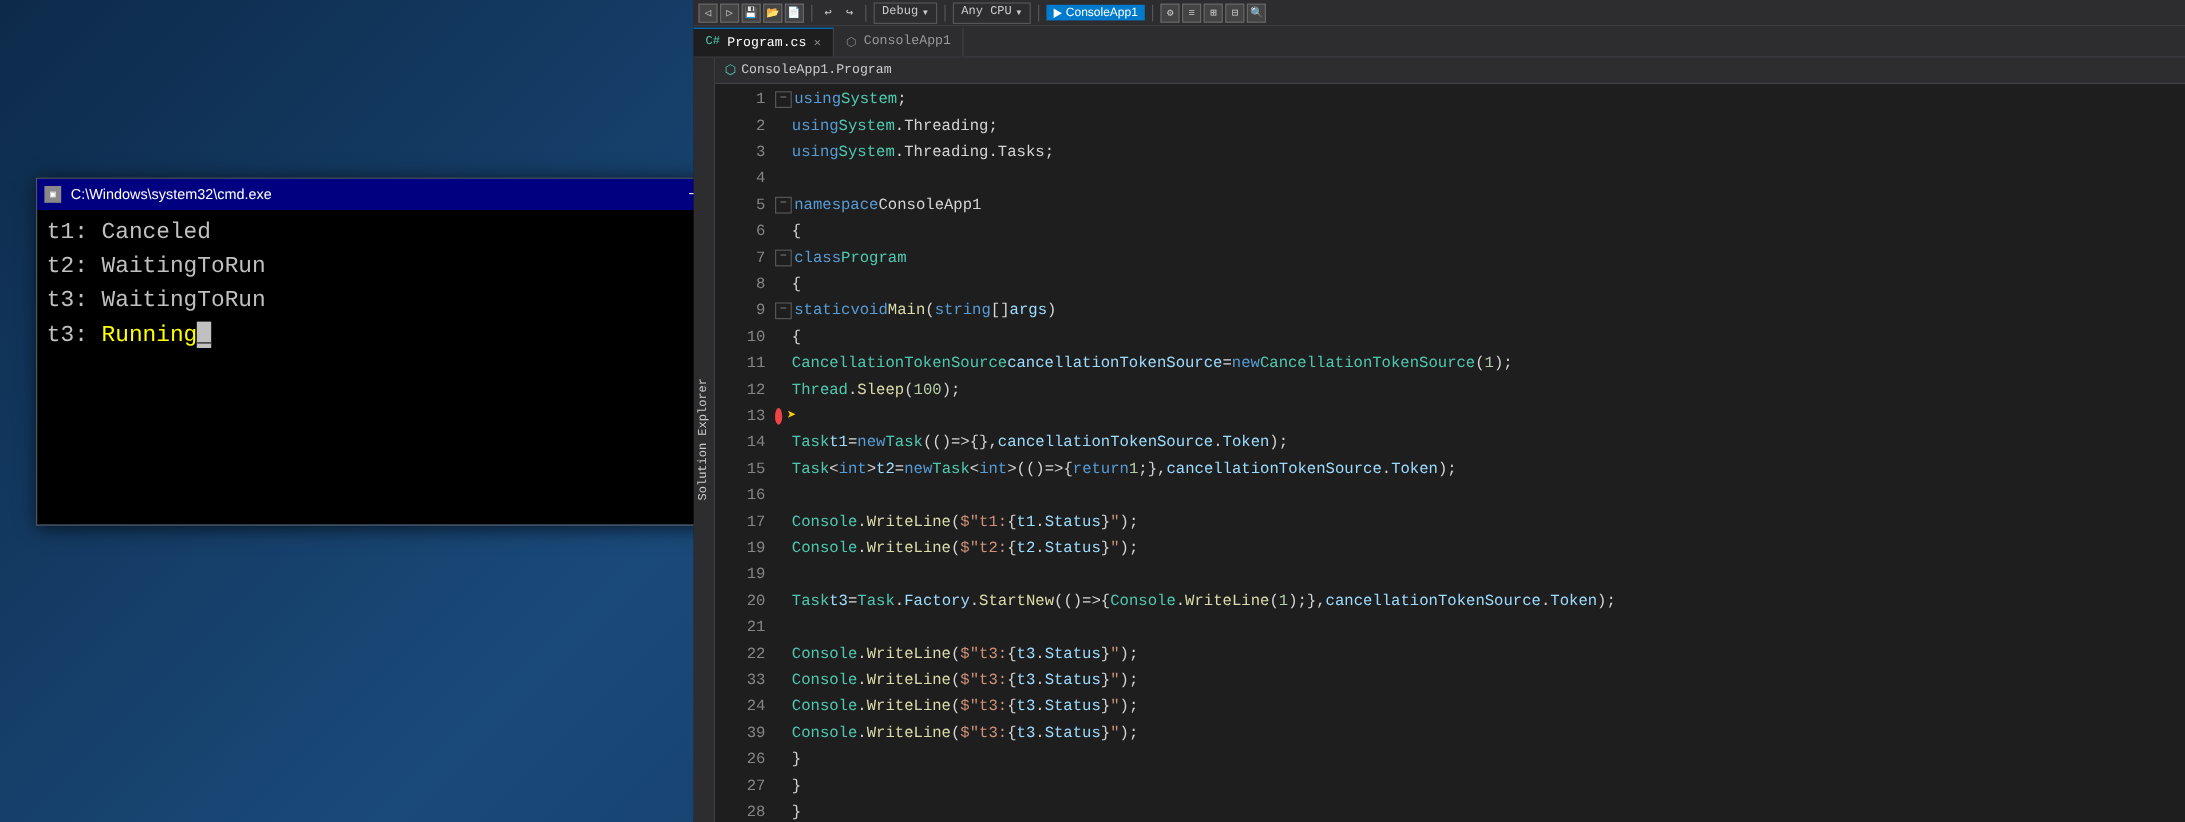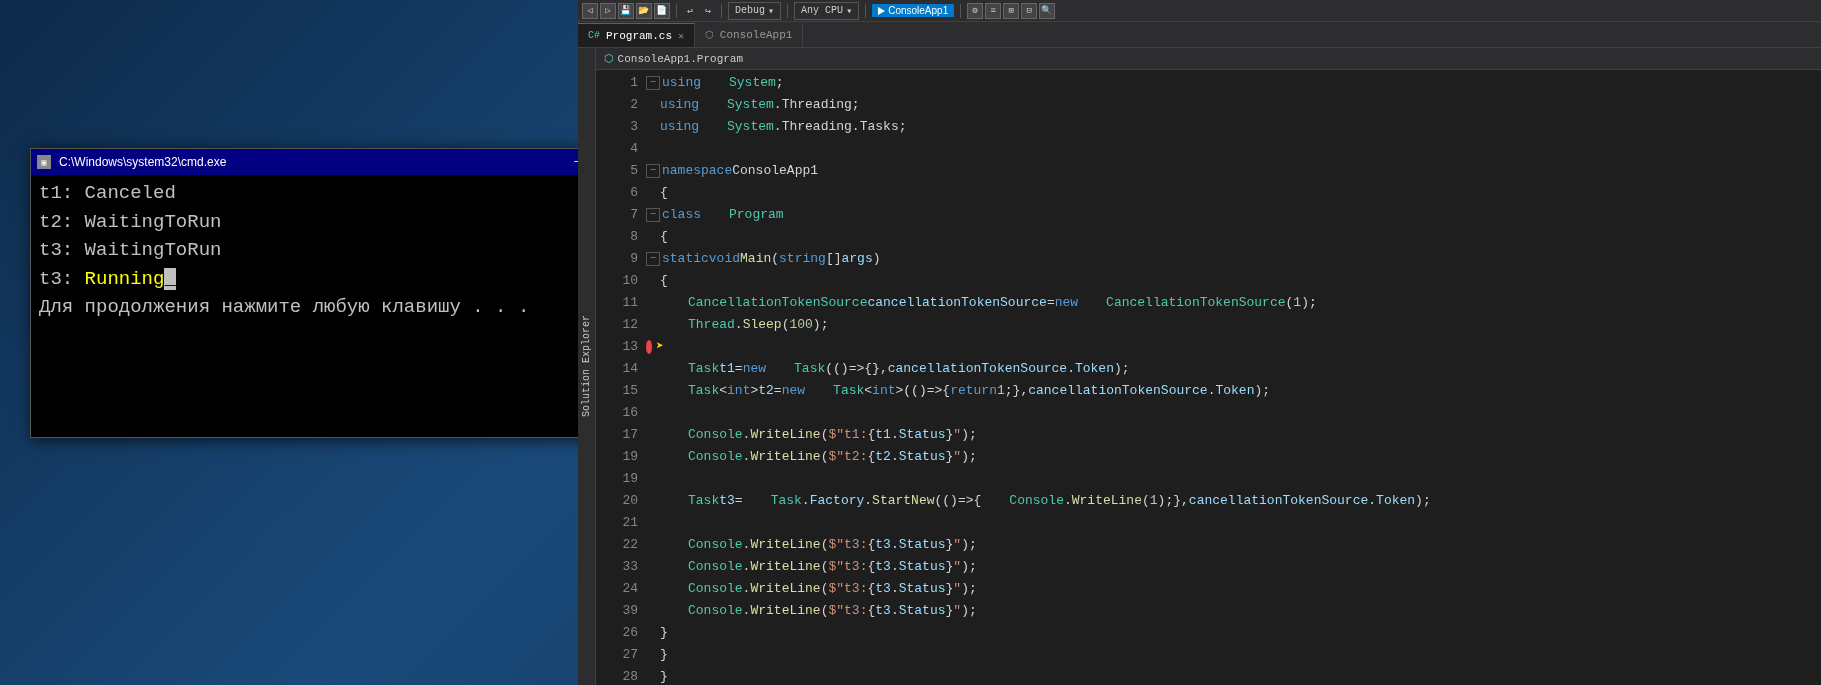--- a/index.html
+++ b/index.html
@@ -225,21 +225,21 @@
       font-size: 10px;
       text-align: center;
       line-height: 12px;
       margin-right: 2px;
       cursor: pointer;
       flex-shrink: 0;
     }
 
     
     .kw { color: #569cd6; }
-    .type { color: #4ec9b0; padding-left: 28px; }
+    .type { color: #4ec9b0; }
     .str { color: #ce9178; }
     .num { color: #b5cea8; }
     .method { color: #dcdcaa; }
     .var-name { color: #9cdcfe; }
     .punct { color: #d4d4d4; }
     .plain { color: #d4d4d4; }
 
     
     .cmd-window {
       position: absolute;
@@ -384,21 +384,20 @@
         <div class="cmd-btn">□</div>
         <div class="cmd-btn close-btn">✕</div>
       </div>
     </div>
     <div class="cmd-body-wrapper">
       <div class="cmd-body">
         <div class="cmd-line canceled">t1: Canceled</div>
         <div class="cmd-line waiting">t2: WaitingToRun</div>
         <div class="cmd-line waiting">t3: WaitingToRun</div>
         <div class="cmd-line running"><span style="color:#c0c0c0">t3: </span><span style="color:#ffff00">Running</span><span style="background:#c0c0c0;color:#000">_</span></div>
-        <div class="cmd-line prompt">Для продолжения нажмите любую клавишу . . .</div>
       </div>
       <div class="cmd-scrollbar">
         <div class="scrollbar-arrow">▲</div>
         <div class="scrollbar-thumb"></div>
         <div class="scrollbar-arrow" style="margin-top:auto">▼</div>
       </div>
     </div>
   </div>
 
   <div class="vs-window">

